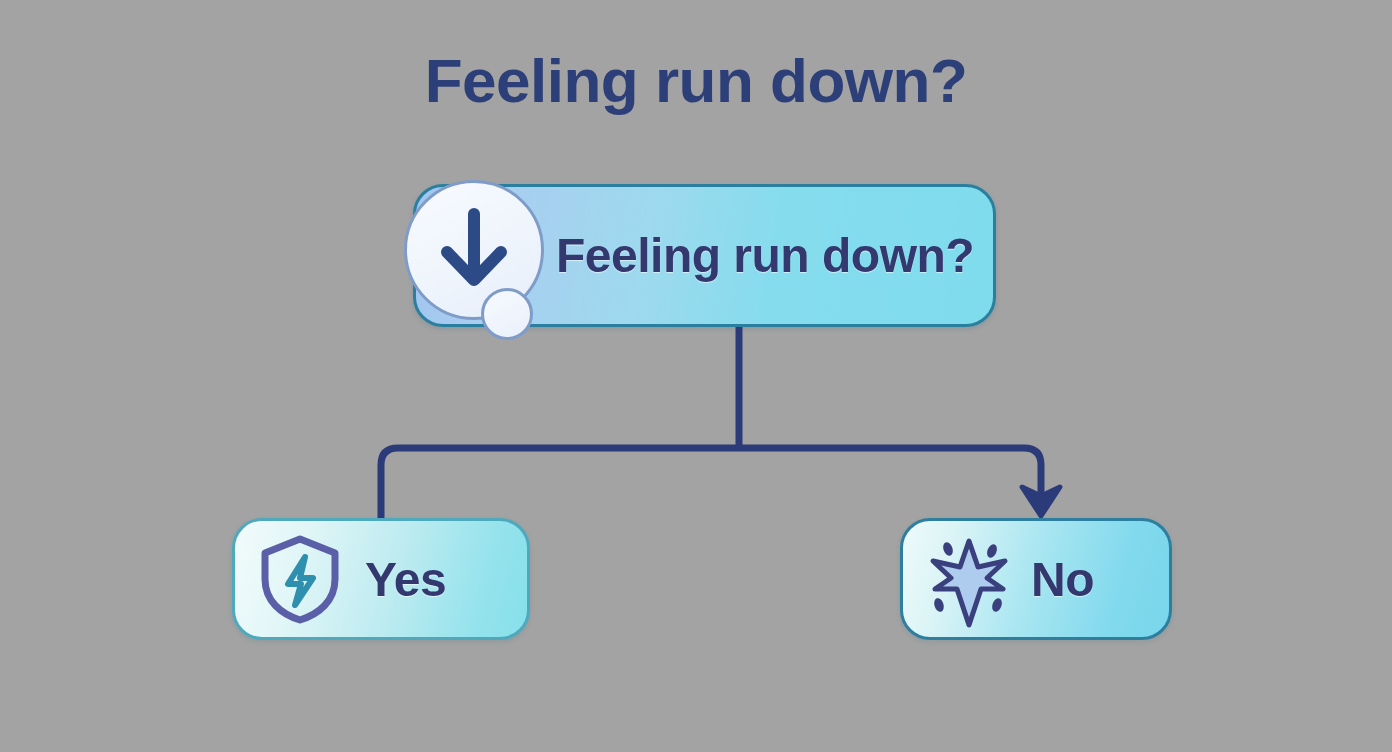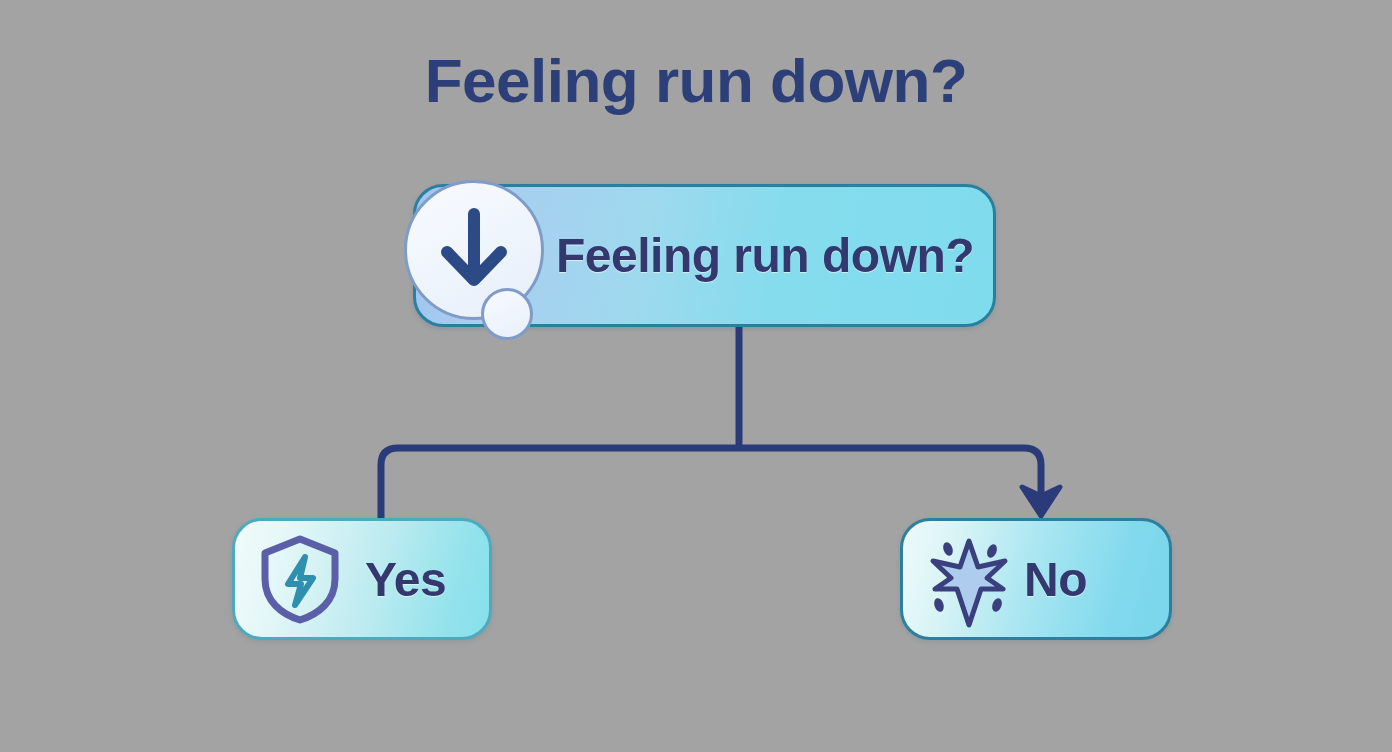--- a/index.html
+++ b/index.html
@@ -101,21 +101,21 @@
     background: linear-gradient(150deg,#f7faff 0%,#e9f0fb 100%);
     border: 3px solid #7f9cc9;
     box-sizing: border-box;
     z-index: 5;
   }
 
   
   #yes-node {
     left: 232px;
     top: 518px;
-    width: 260px;
+    width: 298px;
     height: 122px;
     border: 3px solid #4fa9bd;
     border-radius: 30px;
     background: linear-gradient(105deg,
                 #f2fbfb 0%,
                 #e2f6f7 22%,
                 #bcebf0 55%,
                 #92e2ec 85%,
                 #87e0eb 100%);
     box-shadow: 0 2px 5px rgba(40,90,110,0.14);
@@ -141,21 +141,21 @@
   }
   .node-label {
     font-size: 48px;
     font-weight: bold;
     color: #33386e;
     letter-spacing: -0.5px;
     text-shadow: 0 1px 1px rgba(255,255,255,0.6);
     white-space: nowrap;
   }
   #yes-node .node-label { margin-left: 22px; }
-  #no-node  .node-label { margin-left: 7px; }
+  #no-node  .node-label { margin-left: 14px; }
 
   .node-icon { flex: 0 0 auto; display: block; }
 </style>
 </head>
 <body>
 
 <div id="canvas">
 
   <div id="page-title">Feeling run down?</div>
 

